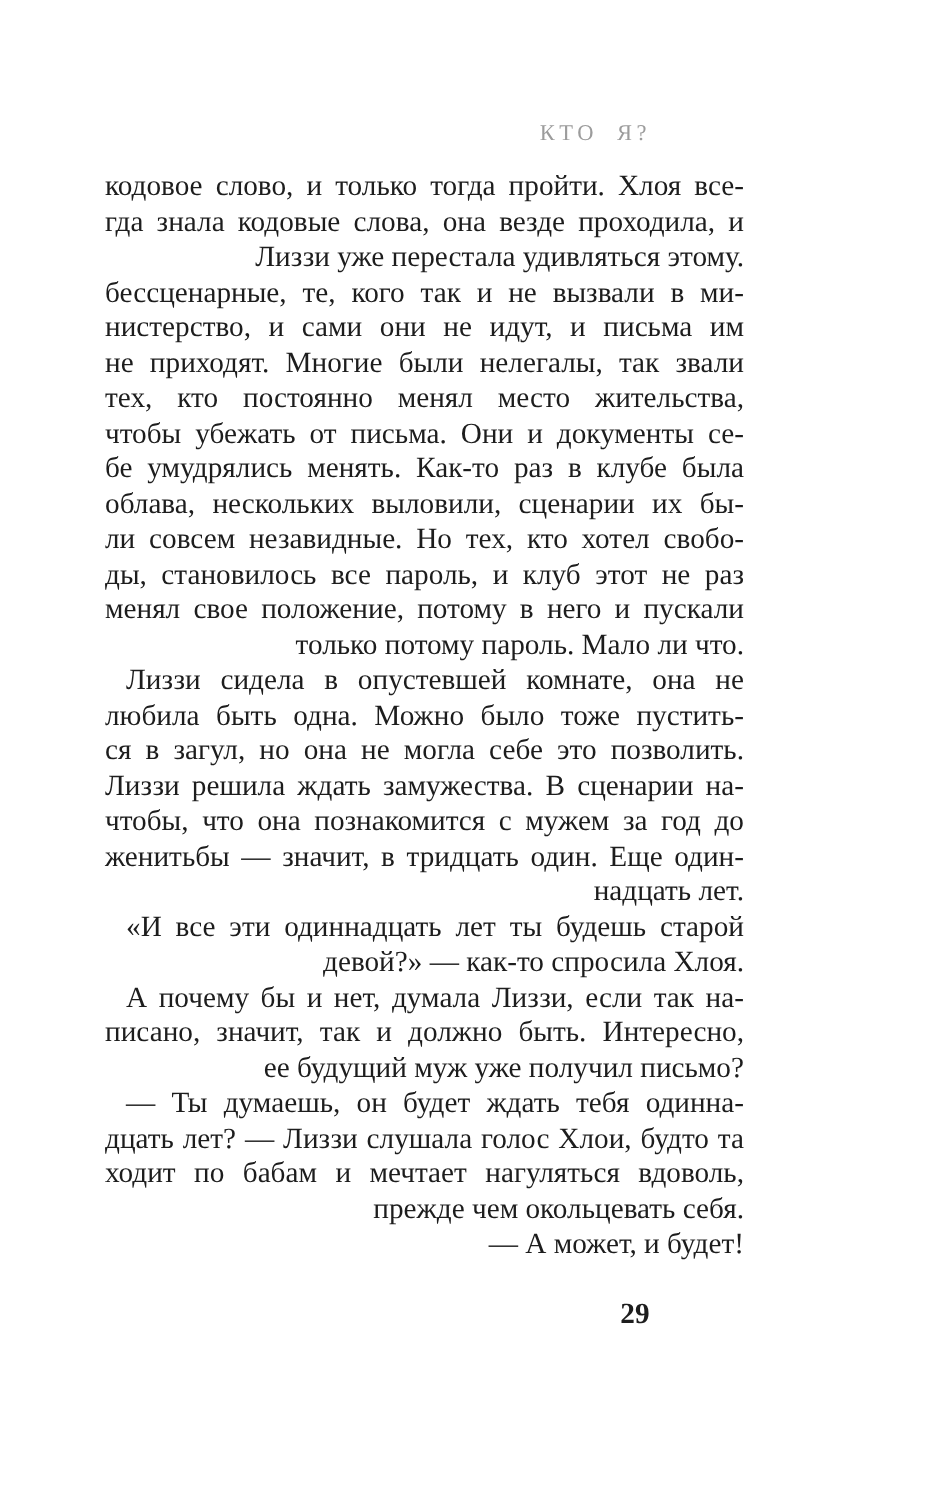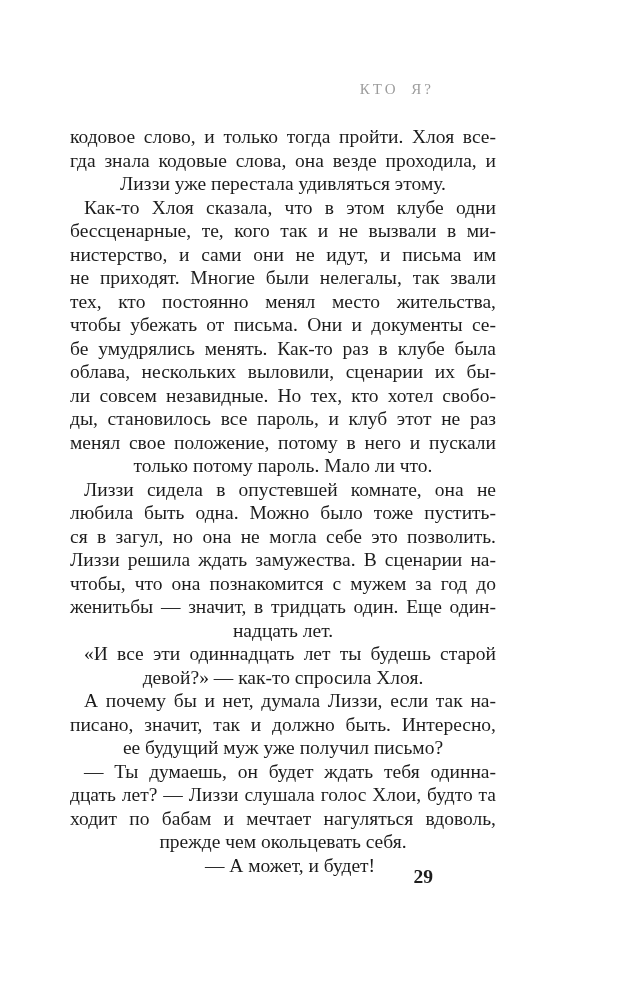--- a/index.html
+++ b/index.html
@@ -27,24 +27,23 @@
     white-space: nowrap;
   }
   .text-block {
     position: absolute;
     left: 70px;
     top: 113px;
     width: 426px;
     font-size: 19.5px;
     line-height: 23.5px;
     color: #1d1d1d;
-    margin-top: 12px;
   }
   .line {
-    text-align: center;
+    text-align: right;
   }
   .line.j {
     text-align: justify;
     text-align-last: justify;
   }
   .line.in {
     text-indent: 14px;
   }
   .folio {
     position: absolute;
@@ -60,21 +59,20 @@
 <body>
 
 <div class="page">
 
   <div class="running-head">КТО Я?</div>
 
   <div class="text-block">
     <div class="line j">кодовое слово, и только тогда пройти. Хлоя все-</div>
     <div class="line j">гда знала кодовые слова, она везде проходила, и</div>
     <div class="line">Лиззи уже перестала удивляться этому.</div>
-    <div class="line j in">Как-то Хлоя сказала, что в этом клубе одни</div>
     <div class="line j">бессценарные, те, кого так и не вызвали в ми-</div>
     <div class="line j">нистерство, и сами они не идут, и письма им</div>
     <div class="line j">не приходят. Многие были нелегалы, так звали</div>
     <div class="line j">тех, кто постоянно менял место жительства,</div>
     <div class="line j">чтобы убежать от письма. Они и документы се-</div>
     <div class="line j">бе умудрялись менять. Как-то раз в клубе была</div>
     <div class="line j">облава, нескольких выловили, сценарии их бы-</div>
     <div class="line j">ли совсем незавидные. Но тех, кто хотел свобо-</div>
     <div class="line j">ды, становилось все пароль, и клуб этот не раз</div>
     <div class="line j">менял свое положение, потому в него и пускали</div>

